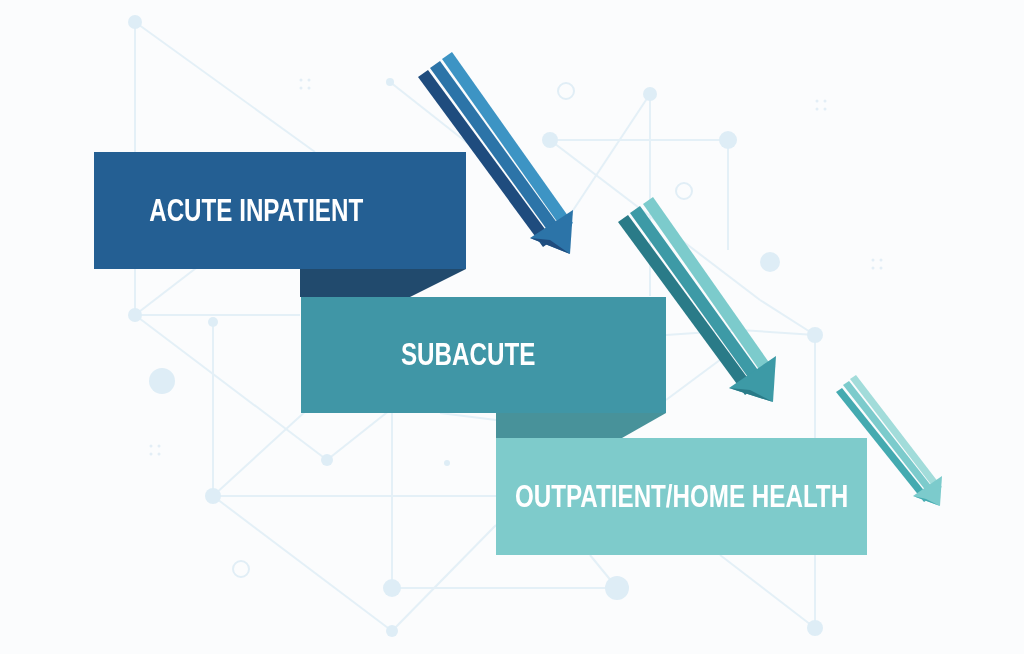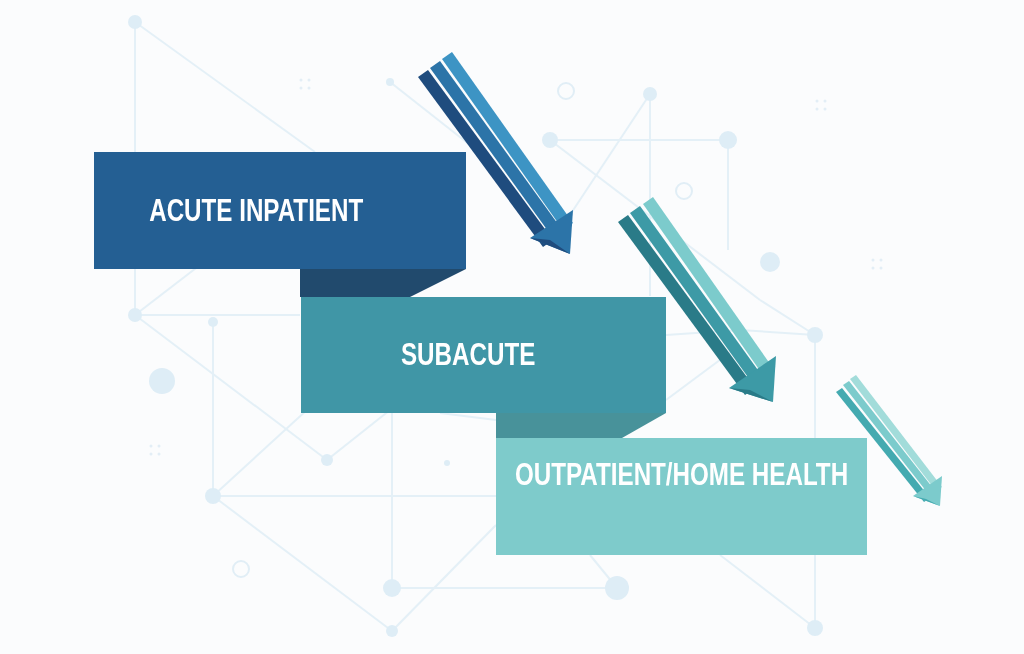--- a/index.html
+++ b/index.html
@@ -129,15 +129,15 @@
     <polygon points="913,496 926,499 940,506" fill="#44aab0"></polygon>
   </g>
 </svg>
 
 <div class="box" style="left:94px; top:152px; width:324px; height:117px;">
   <span class="stage-label">ACUTE INPATIENT</span>
 </div>
 <div class="box" style="left:286px; top:297px; width:365px; height:116px;">
   <span class="stage-label">SUBACUTE</span>
 </div>
-<div class="box" style="left:496px; top:416px; width:371px; height:117px;">
+<div class="box" style="left:496px; top:438px; width:371px; height:117px;">
   <span class="stage-label">OUTPATIENT/HOME HEALTH</span>
 </div>
 
 </body></html>

